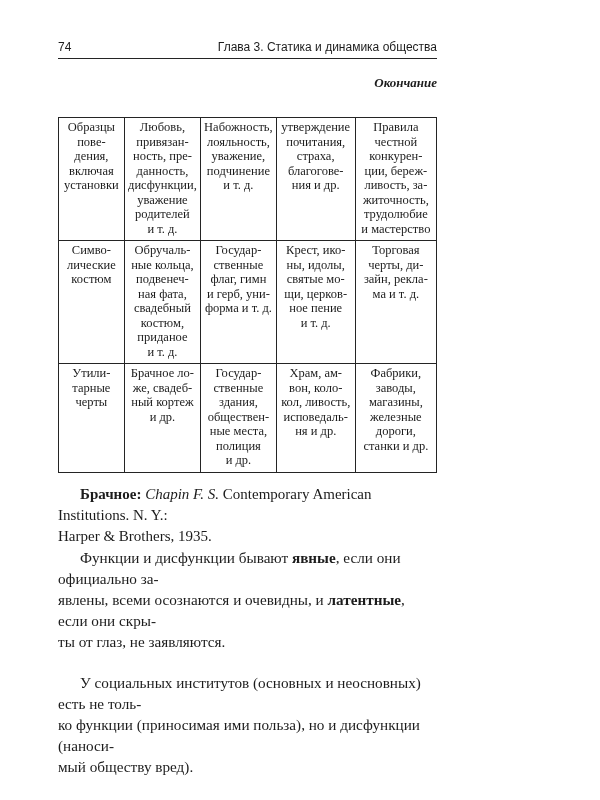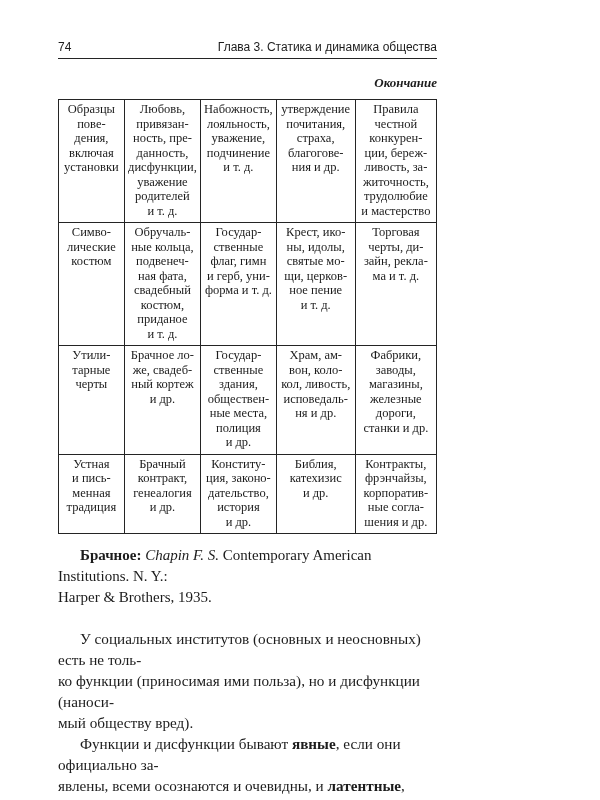--- a/index.html
+++ b/index.html
@@ -27,21 +27,21 @@
     text-align:right;
     font-style:italic;
     font-weight:bold;
     font-size:13px;
     margin-top:16px;
   }
   table.inst-table {
     width:100%;
     border-collapse:collapse;
     table-layout:fixed;
-    margin-top:8px;
+    margin-top:26px;
   }
   table.inst-table td {
     border:1.5px solid #242424;
     vertical-align:top;
     text-align:center;
     font-size:12.5px;
     line-height:14.5px;
     padding:2px 2px 4px 2px;
     white-space:pre-line;
     overflow:hidden;
@@ -167,50 +167,27 @@
 кол, ливость,
 исповедаль-
 ня и др.</td>
         <td>Фабрики,
 заводы,
 магазины,
 железные
 дороги,
 станки и др.</td>
       </tr>
-      <tr>
-        <td>Устная
-и пись-
-менная
-традиция</td>
-        <td>Брачный
-контракт,
-генеалогия
-и др.</td>
-        <td>Конститу-
-ция, законо-
-дательство,
-история
-и др.</td>
-        <td>Библия,
-катехизис
-и др.</td>
-        <td>Контракты,
-фрэнчайзы,
-корпоратив-
-ные согла-
-шения и др.</td>
-      </tr>
     </tbody>
   </table>
 
   <div class="source-note"><span class="src-label">Брачное: </span><span class="src-author">Chapin F. S.</span><span> Contemporary American Institutions. N. Y.:
 Harper &amp; Brothers, 1935.</span></div>
 
+  <p class="para"><span>Функции и дисфункции бывают </span><span class="term">явные</span><span>, если они официально за-
+явлены, всеми осознаются и очевидны, и </span><span class="term">латентные</span><span>, если они скры-
+ты от глаз, не заявляются.</span></p>
+
   <p class="para para-first">У социальных институтов (основных и неосновных) есть не толь-
 ко функции (приносимая ими польза), но и дисфункции (наноси-
 мый обществу вред).</p>
 
-  <p class="para"><span>Функции и дисфункции бывают </span><span class="term">явные</span><span>, если они официально за-
-явлены, всеми осознаются и очевидны, и </span><span class="term">латентные</span><span>, если они скры-
-ты от глаз, не заявляются.</span></p>
-
 </div>
 
 </body></html>

